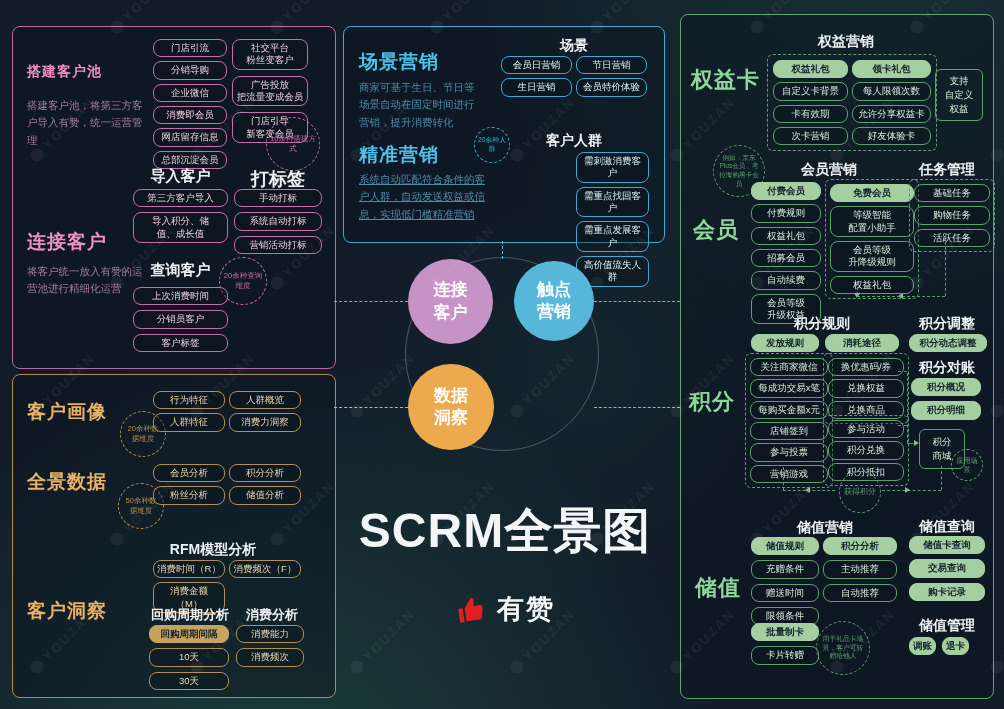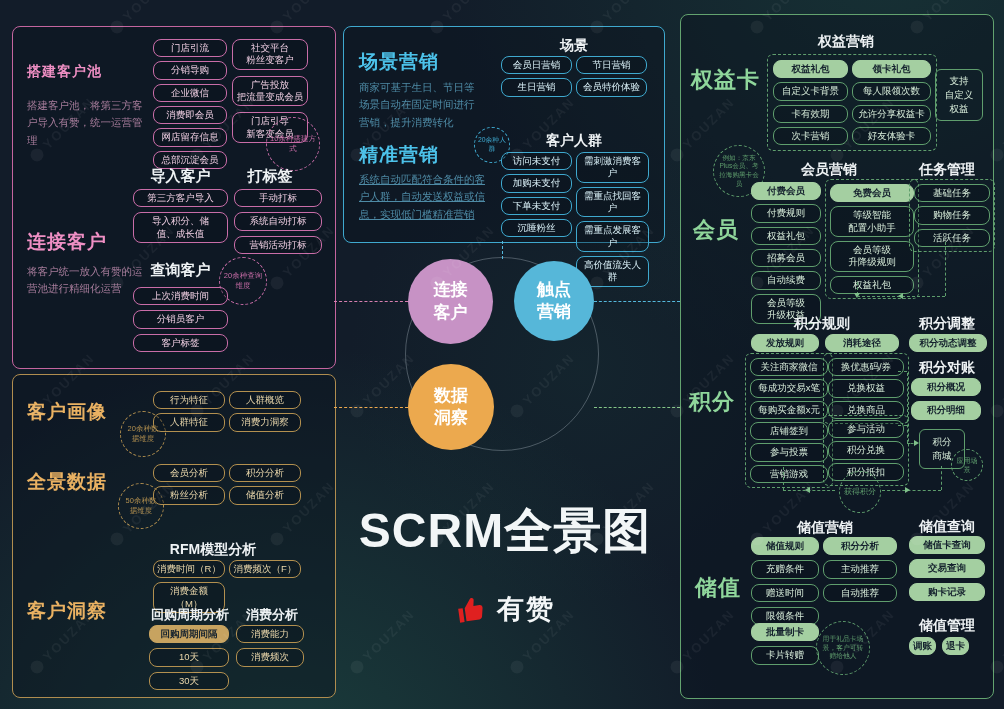--- a/index.html
+++ b/index.html
@@ -94,21 +94,21 @@
 把流量变成会员</div>
         <div class="pill">门店引导
 新客变会员</div>
       </div>
     <div class="d-circle" style="left:253px;top:90px;width:54px;height:54px;">10余种搭建方式</div>
 
     <div class="big-title t-pink" style="left:14px;top:202px;font-size:19px;">连接客户</div>
     <div class="desc pink" style="left:14px;top:236px;width:118px;">将客户统一放入有赞的运营池进行精细化运营</div>
 
     <div class="sub-h" style="left:120px;top:140px;width:95px;font-size:15px;">导入客户</div>
-    <div class="sub-h" style="left:213px;top:140px;width:88px;font-size:15px;">打标签</div>
+    <div class="sub-h" style="left:221px;top:140px;width:88px;font-size:18px;">打标签</div>
     <div class="col" style="left:120px;top:162px;width:95px;">
         <div class="pill">第三方客户导入</div>
         <div class="pill">导入积分、储
 值、成长值</div>
       </div>
     <div class="col" style="left:221px;top:162px;width:88px;">
         <div class="pill">手动打标</div>
         <div class="pill">系统自动打标</div>
         <div class="pill">营销活动打标</div>
       </div>
@@ -170,26 +170,20 @@
         <div class="pill">会员日营销</div>
         <div class="pill">节日营销</div>
         <div class="pill">生日营销</div>
         <div class="pill">会员特价体验</div>
       </div>
 
     <div class="big-title t-cyan" style="left:15px;top:115px;font-size:19px;">精准营销</div>
     <div class="desc cyan" style="left:15px;top:144px;width:126px;text-decoration:underline;">系统自动匹配符合条件的客户人群，自动发送权益或信息，实现低门槛精准营销</div>
     <div class="d-circle" style="left:130px;top:100px;width:36px;height:36px;font-size:6.8px;">20余种人群</div>
     <div class="sub-h" style="left:157px;top:105px;width:146px;">客户人群</div>
-    <div class="col" style="left:157px;top:125px;width:71px;gap:4px;">
-        <div class="pill">访问未支付</div>
-        <div class="pill">加购未支付</div>
-        <div class="pill">下单未支付</div>
-        <div class="pill">沉睡粉丝</div>
-      </div>
     <div class="col" style="left:232px;top:125px;width:73px;gap:4px;">
         <div class="pill">需刺激消费客户</div>
         <div class="pill">需重点找回客户</div>
         <div class="pill">需重点发展客户</div>
         <div class="pill">高价值流失人群</div>
       </div>
   </div>
 
   <div id="ring"></div>
   <div class="big-circle" style="left: 408px; top: 259px; width: 85px; height: 85px; background: rgb(199, 146, 197);">连接

